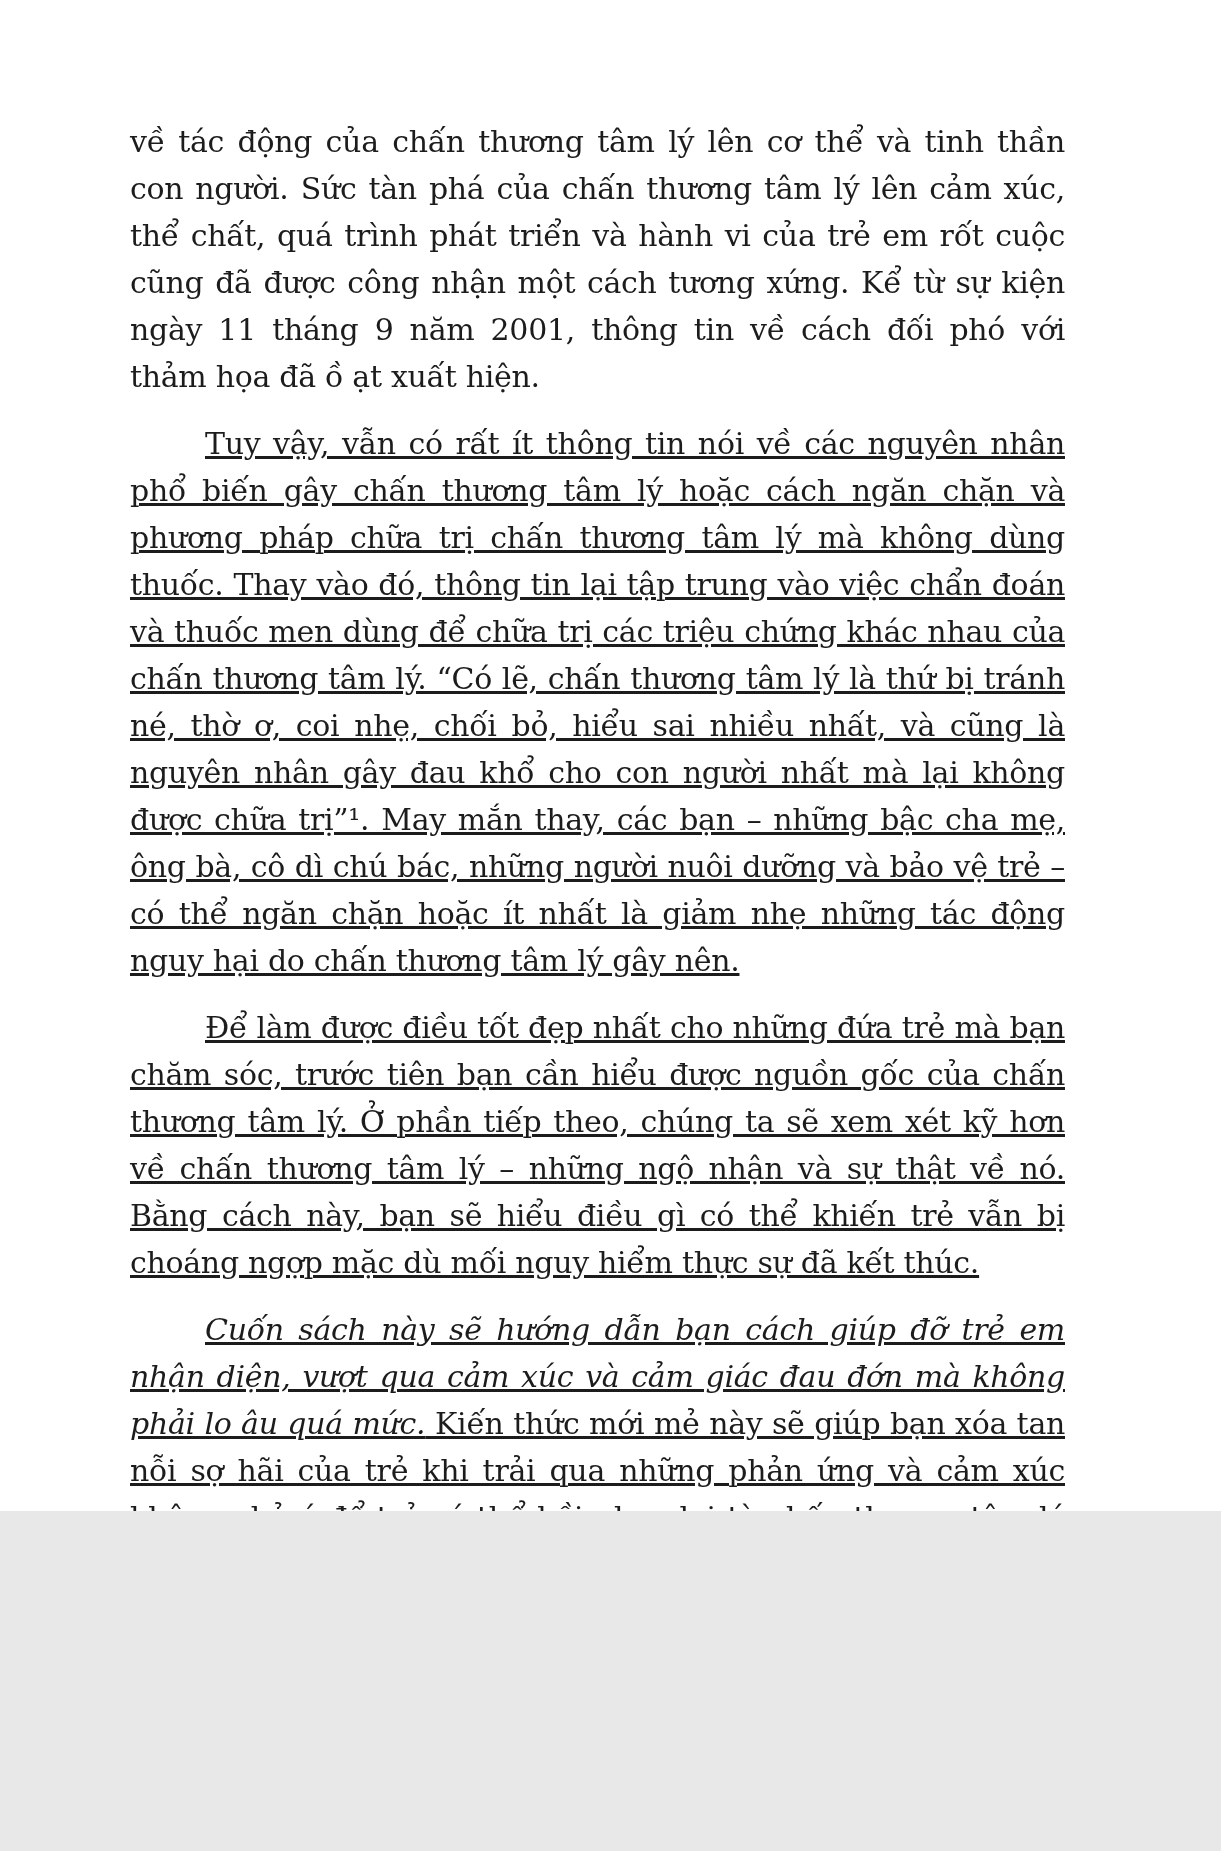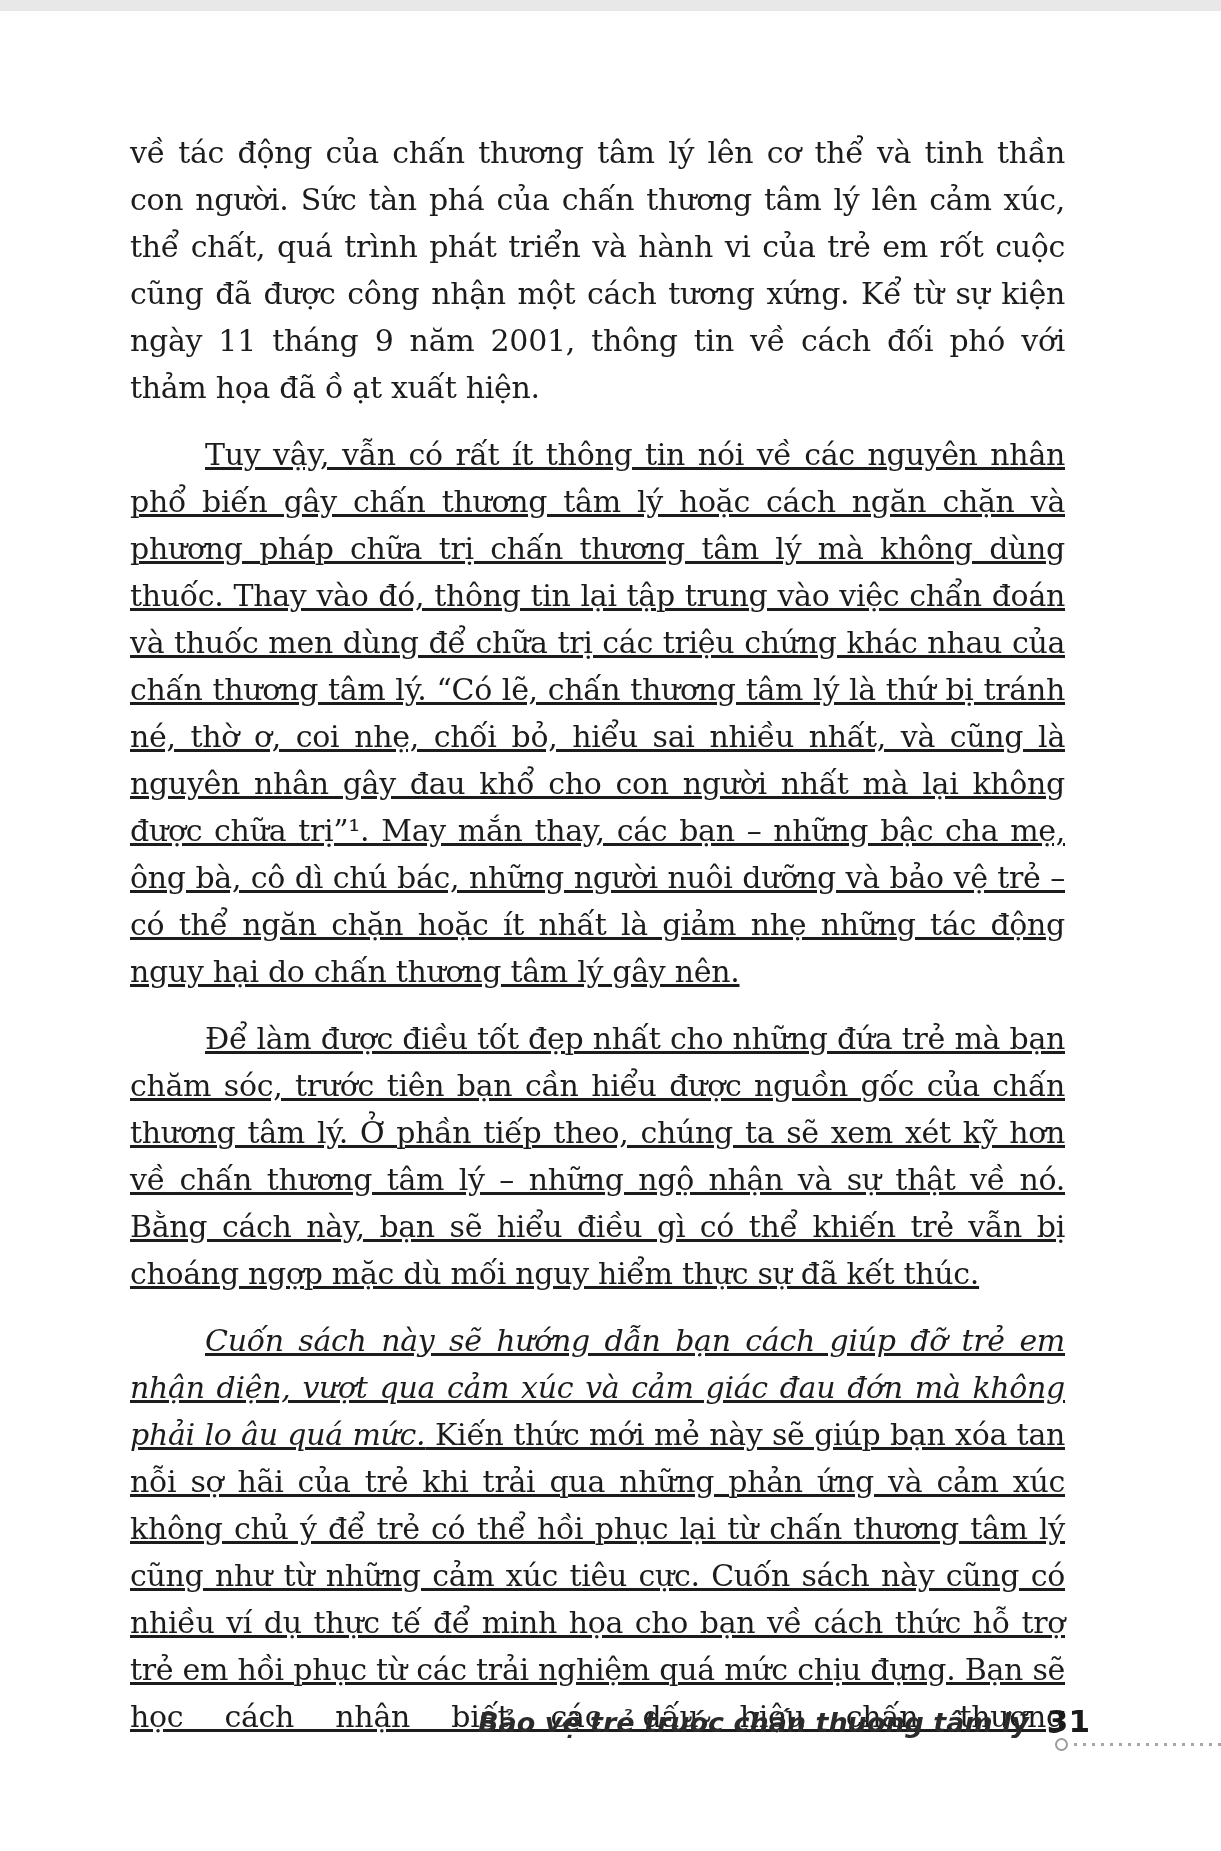--- a/index.html
+++ b/index.html
@@ -1,19 +1,19 @@
 <!DOCTYPE html>
 <html><head>
 <meta charset="utf-8">
 <style>
   html,body{margin:0;padding:0;background:#e8e8e8;}
   .page{
     position:relative;
-    width:1221px;height:1840px;
-    margin:11px auto;
+    width:1221px;height:1511px;
+    margin:0 auto;
     background:#ffffff;
     overflow:hidden;
     font-family:"DejaVu Serif", serif;
     color:#1c1c1c;
   }
   .body-text{
     position:absolute;
     left:130px;top:118px;
     width:935px;
   }

